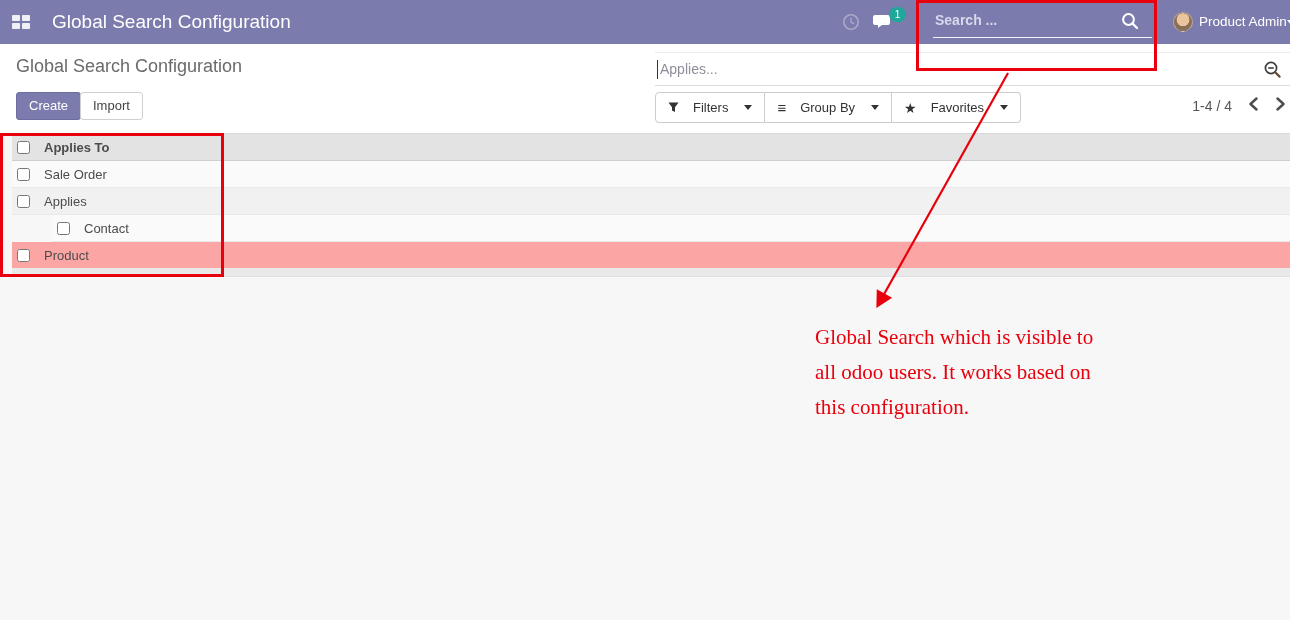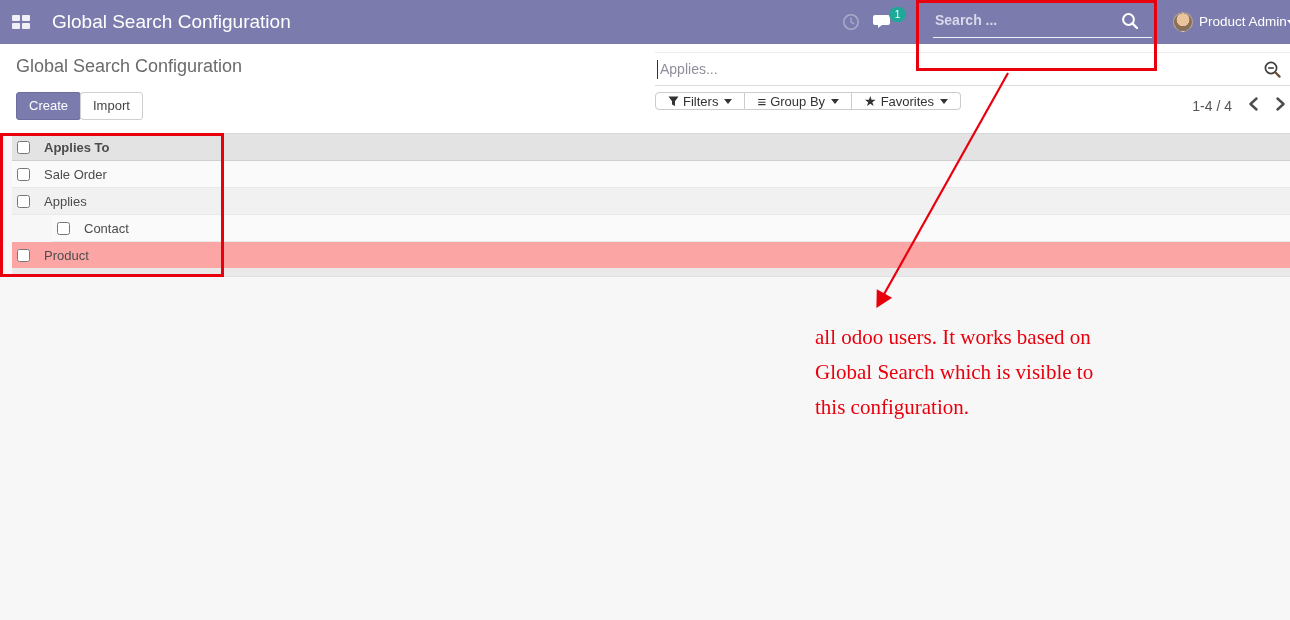--- a/index.html
+++ b/index.html
@@ -84,23 +84,23 @@
     border-radius:3px; padding:0 12px; cursor:pointer; white-space:nowrap;
     font-family:"Liberation Sans", sans-serif;
   }
   .btn-create { left:16px; background:#7b7bad; border:1px solid #6d6da0; color:#fff; }
   .btn-import { left:80px; background:#fff; border:1px solid #cfcfcf; color:#444; }
 
   .filter-group {
     position:absolute; left:655px; top:48px; height:29px; display:flex;
   }
   .filter-btn {
-    height:18px; background:#fff; border:1px solid #ccc; border-left-width:0;
+    height:31px; background:#fff; border:1px solid #ccc; border-left-width:0;
     font-size:13px; color:#333; line-height:27px; padding:0 12px; cursor:pointer;
-    display:flex; align-items:center; gap:4px; white-space:nowrap;
+    display:flex; align-items:center; gap:14px; white-space:nowrap;
   }
   .filter-btn:first-child { border-left-width:1px; border-radius:4px 0 0 4px; }
   .filter-btn:last-child  { border-radius:0 4px 4px 0; }
   .filter-btn .caret-down { margin-left:2px; color:#333; }
   .funnel-icon svg { display:block; }
   .groupby-glyph { font-size:15px; font-weight:bold; line-height:1; }
   .star-glyph { font-size:14px; line-height:1; }
 
   .pager {
     position:absolute; right:4px; top:48px; height:28px;
@@ -283,16 +283,16 @@
 <svg class="arrow-overlay" width="1290" height="620" viewBox="0 0 1290 620">
   <defs>
     <marker id="arrowhead" markerWidth="9" markerHeight="9" refX="6.5" refY="4.5" orient="auto">
       <path d="M0.5 0.5 L8 4.5 L0.5 8.5 Z" fill="#e8000d"></path>
     </marker>
   </defs>
   <line x1="1008" y1="73" x2="878" y2="305" stroke="#e8000d" stroke-width="2.2" marker-end="url(#arrowhead)"></line>
 </svg>
 
 <div class="annotation-text">
+  <div>Global Search which is visible to</div>
   <div>all odoo users. It works based on</div>
-  <div>Global Search which is visible to</div>
   <div>this configuration.</div>
 </div>
 
 </body></html>

